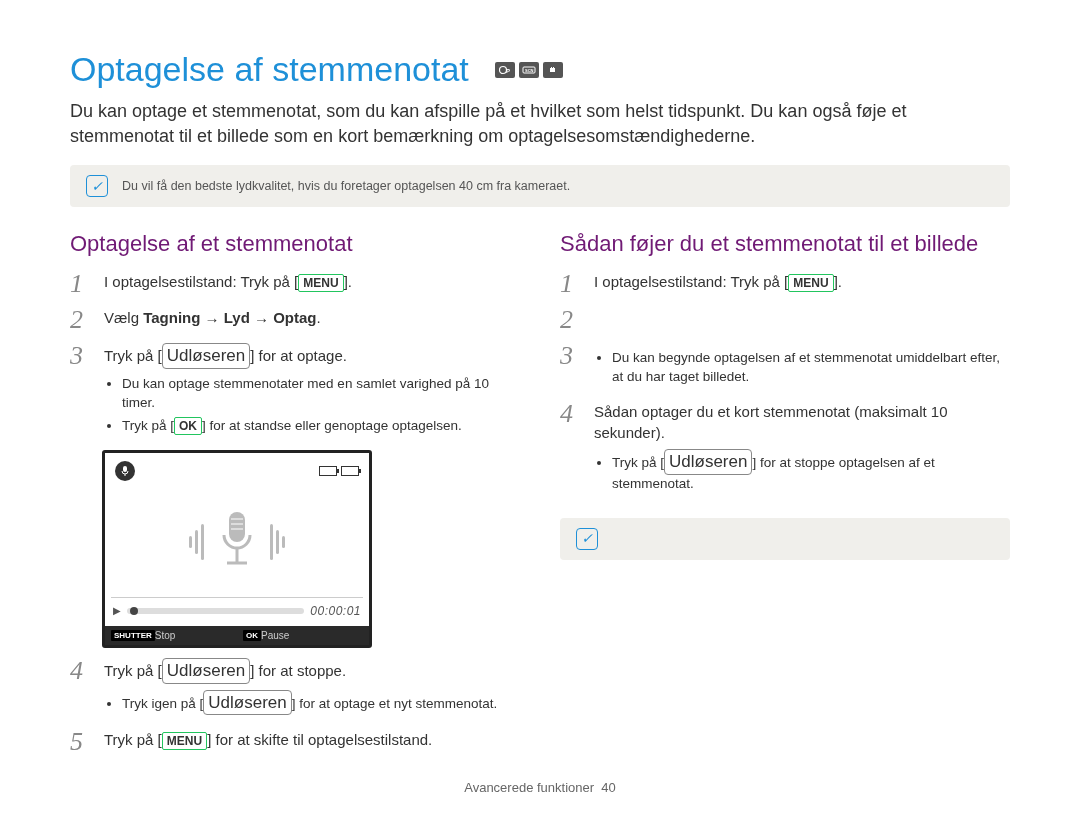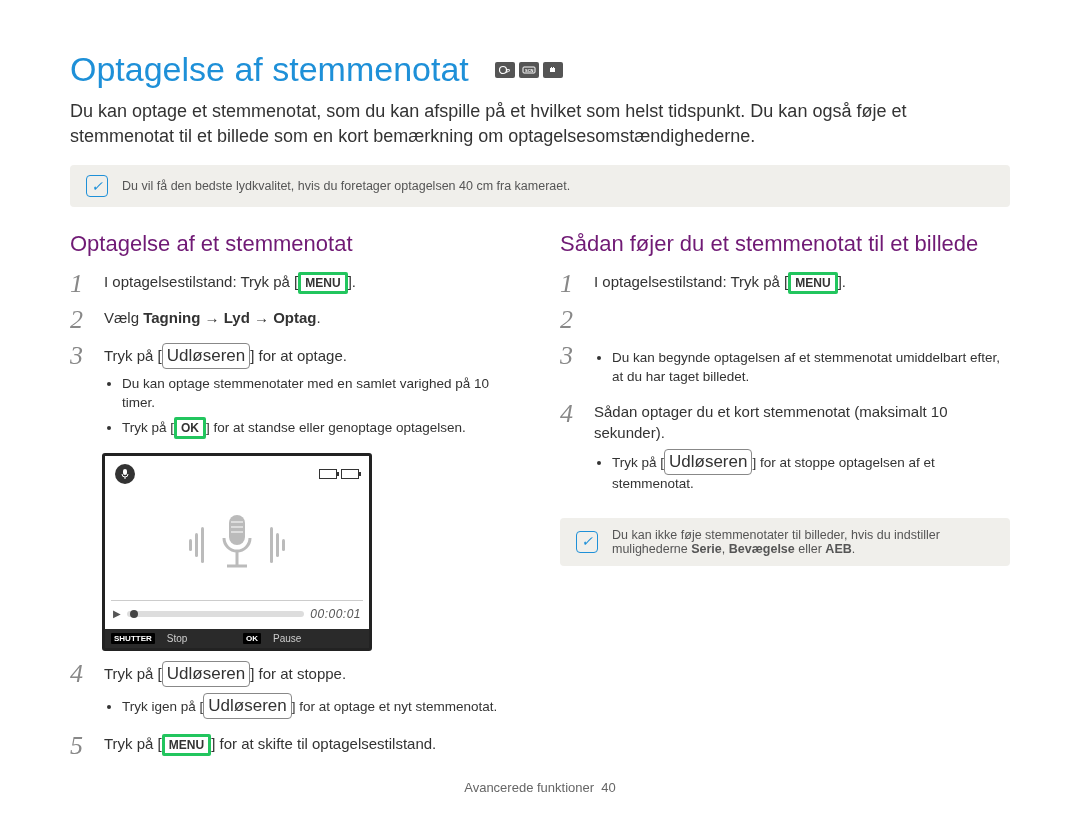--- a/index.html
+++ b/index.html
@@ -75,21 +75,21 @@
     line-height: 1;
     width: 22px;
     flex-shrink: 0;
   }
   .step-body { font-size: 15px; line-height: 1.4; flex: 1; }
   .step-body .sub { font-size: 13.5px; margin-top: 6px; }
   .step-body ul { list-style: disc; padding-left: 18px; }
   .step-body li { margin-bottom: 4px; }
   .btn-box {
     display: inline-block;
-    border: 3px solid #22c55e;
+    border: 1px solid #22c55e;
     padding: 0 4px;
     font-weight: bold;
     font-size: 12px;
     line-height: 16px;
     vertical-align: middle;
     border-radius: 2px;
   }
   .udl-box {
     display: inline-block;
     border: 1px solid #888;
@@ -128,21 +128,21 @@
   }
   .prog-track { flex:1; height:6px; background:#DDD; border-radius:3px; position:relative; }
   .prog-dot { position:absolute; left:3px; top:50%; transform:translateY(-50%); width:8px; height:8px; border-radius:50%; background:#444; }
   .prog-time { font-size:12px; color:#555; letter-spacing:0.5px;font-style:italic; }
   .ds-bottom {
     display:flex;
     background:#2a2a2a;
     color:#ccc;
     font-size:10px;
   }
-  .ds-bottom > div { flex:1; padding:4px 6px; display:flex; align-items:center; gap:12px; }
+  .ds-bottom > div { flex:1; padding:4px 6px; display:flex; align-items:center; gap:0; }
   .ds-badge { background:#000; color:#fff; font-size:8px; font-weight:bold; padding:1px 3px; border-radius:1px; }
   .footer {
     position: absolute;
     bottom: 20px;
     left: 0; right: 0;
     text-align: center;
     font-size: 13px;
     color: #666;
   }
 </style>
@@ -317,22 +317,19 @@
         <ul class="sub">
           <li>
             <span>Tryk på [</span><span class="udl-box">Udløseren</span><span>] for at stoppe optagelsen af et stemmenotat.</span>
           </li>
         </ul>
       </div>
     </div>
 
     <div class="note-box" style="margin-top:20px">
       <span class="note-icon">✓</span>
-      <span>
-        <span>Du kan ikke føje stemmenotater til billeder, hvis du indstiller mulighederne </span><span class="bold">Serie</span><span>, </span><span class="bold">Bevægelse</span><span> eller </span><span class="bold">AEB</span><span>.</span>
-      </span>
     </div>
   </div>
 </div>
 
 <div class="footer">
   <span>Avancerede funktioner</span>&nbsp;&nbsp;<span>40</span>
 </div>
 
 </body></html>

